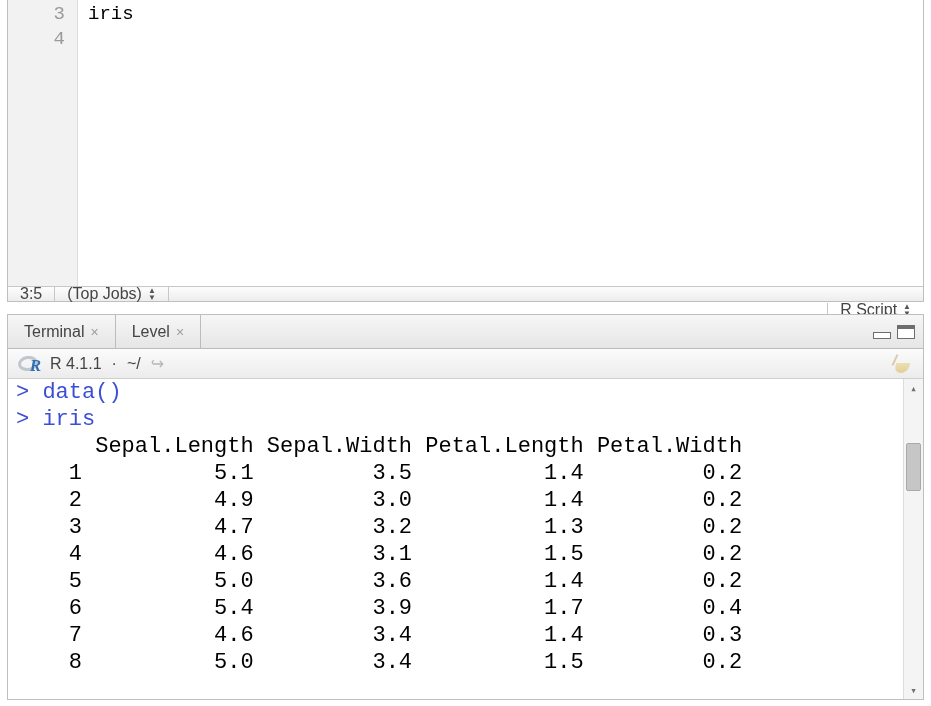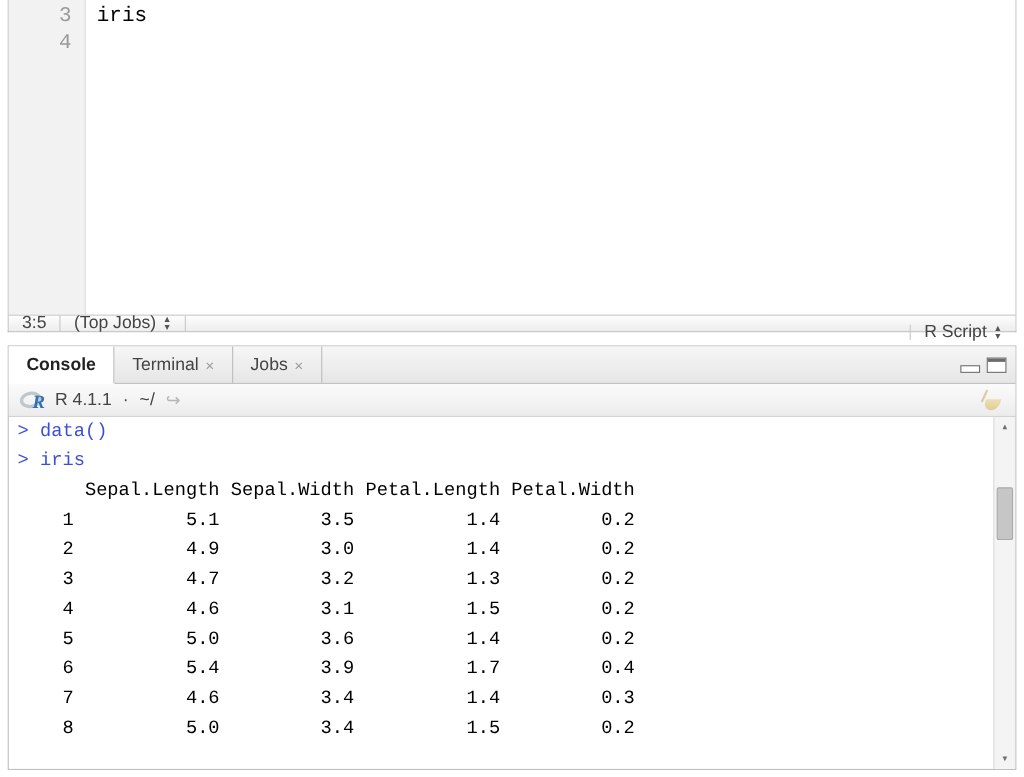--- a/index.html
+++ b/index.html
@@ -47,21 +47,20 @@
     padding: 2px 0 0 10px;
     font-size: 19px;
     line-height: 25px;
     white-space: pre;
   }
   #editor-status {
     height: 15px;
     border-top: 1px solid #c7c7c7;
     background: linear-gradient(#fdfdfd,#ededed);
     display: flex;
-    align-items: center;
     font-family: "Helvetica Neue", Arial, sans-serif;
     font-size: 16px;
     color: #444;
   }
   .status-cell {
     height: 100%;
     display: flex;
     align-items: center;
     padding: 0 12px;
     border-right: 1px solid #c7c7c7;
@@ -171,21 +170,21 @@
     border-radius: 0 0 8px 8px;
     transform: skewX(-14deg);
   }
   #console-body-wrap {
     flex: 1; position: relative; overflow: hidden;
   }
   #console-body {
     position: absolute; inset: 0 20px 0 0;
     overflow: hidden;
     padding: 0 0 0 8px;
-    font-size: 17px;
+    font-size: 22px;
     line-height: 27px;
     white-space: pre;
   }
   .prompt { color: #3b4fd6; }
   .cmd    { color: #3b4fd6; }
   
   #vscroll {
     position: absolute; right: 0; top: 0; bottom: 0;
     width: 20px; background: #f4f4f4;
     border-left: 1px solid #dcdcdc;
@@ -234,29 +233,26 @@
       <span class="updown">
           <span>▲</span>
           <span>▼</span>
         </span>
     </div>
   </div>
 </div>
 
 <div id="console-pane" class="pane">
   <div id="tab-strip">
-    <div class="tab active">
-      <span>Console</span>
-    </div>
     <div class="tab">
       <span>Terminal</span>
       <span class="close-x">×</span>
     </div>
     <div class="tab">
-      <span>Jobs</span>
+      <span>Level</span>
       <span class="close-x">×</span>
     </div>
     <div class="tab-right-icons">
       <span class="min-icon"></span>
       <span class="win-icon"></span>
     </div>
   </div>
 
   <div id="console-subbar">
     <span class="r-logo">

